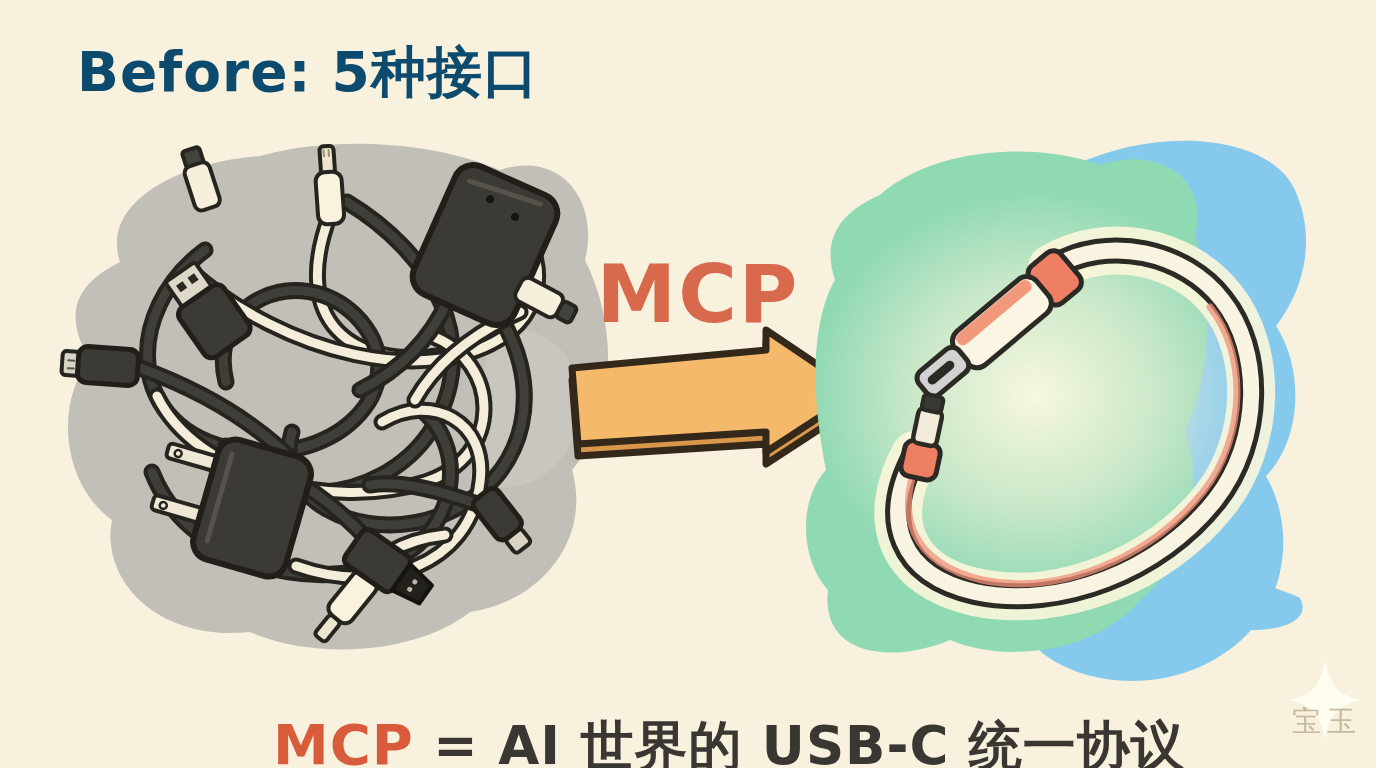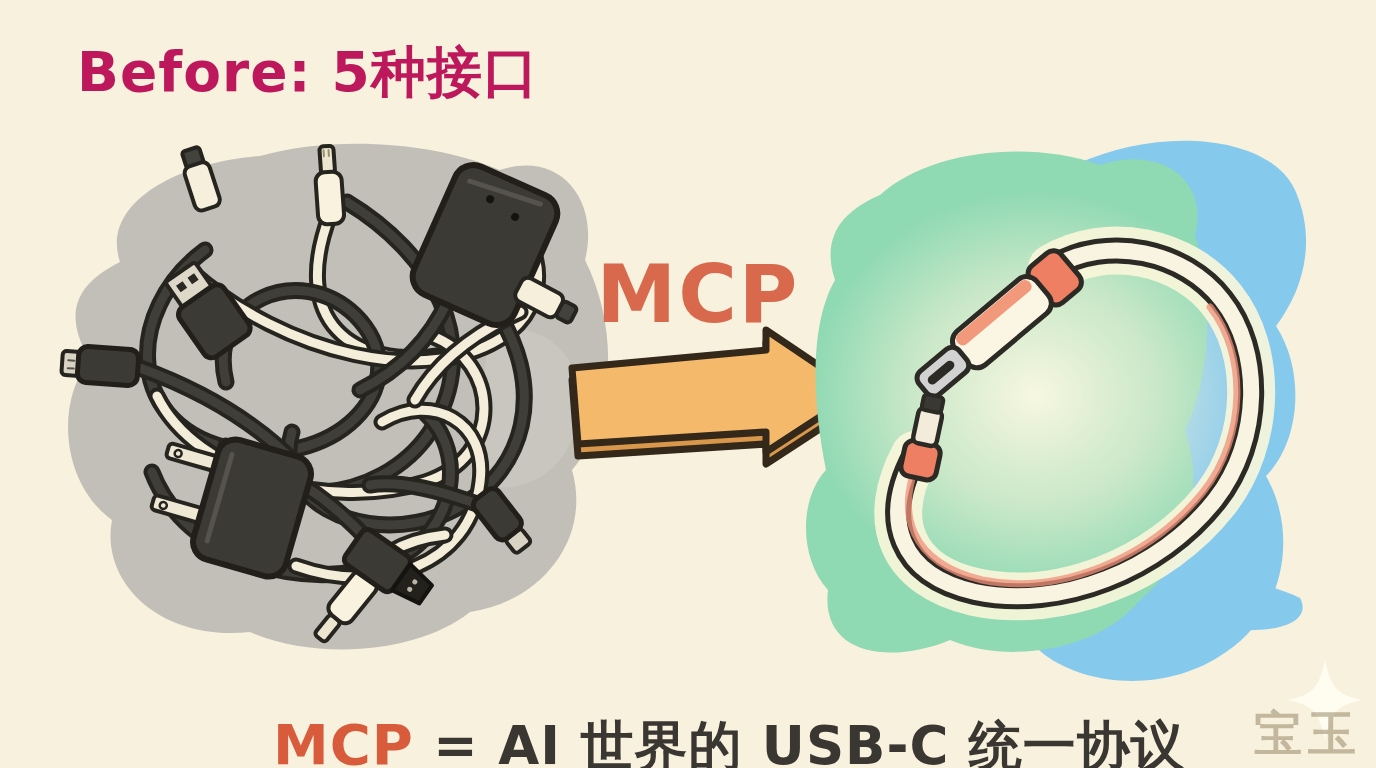--- a/index.html
+++ b/index.html
@@ -4,36 +4,36 @@
 <style>
   html,body{margin:0;padding:0;background:#efe9d6;}
   .stage{
     position:relative;width:1376px;height:768px;overflow:hidden;
     background:#f8f1dd;
     font-family:"DejaVu Sans","Liberation Sans",sans-serif;
   }
   .stage svg{position:absolute;left:0;top:0;width:1376px;height:768px;display:block;}
   .txt{position:absolute;white-space:pre-wrap;}
   .title{
-    font-size:55px;font-weight:700;color:#be185d;text-align:center;
+    font-size:55px;font-weight:700;color:#0c4a6e;text-align:center;
     letter-spacing:1px;
   }
   .title-before{left:68px;top:36px;width:480px;}
   .title-after{left:818px;top:36px;width:490px;}
   .mcp-label{
     left:578px;top:248px;width:240px;text-align:center;
     font-size:80px;font-weight:800;color:#d8694c;letter-spacing:2px;
   }
   .formula{
     left:120px;top:650px;width:1140px;text-align:center;
     font-size:53px;font-weight:700;color:#3a3732;letter-spacing:1px;
   }
   .formula .accent{color:#d85c3c;font-size:56px;}
   .watermark{
-    right:14px;top:702px;font-size:48px;font-weight:700;
+    right:14px;top:702px;font-size:29px;font-weight:400;
     color:rgba(152,136,106,0.55);letter-spacing:6px;
   }
 </style>
 </head>
 <body>
 
 <div class="stage">
 
   <svg viewBox="0 0 1376 768">
     <defs>

